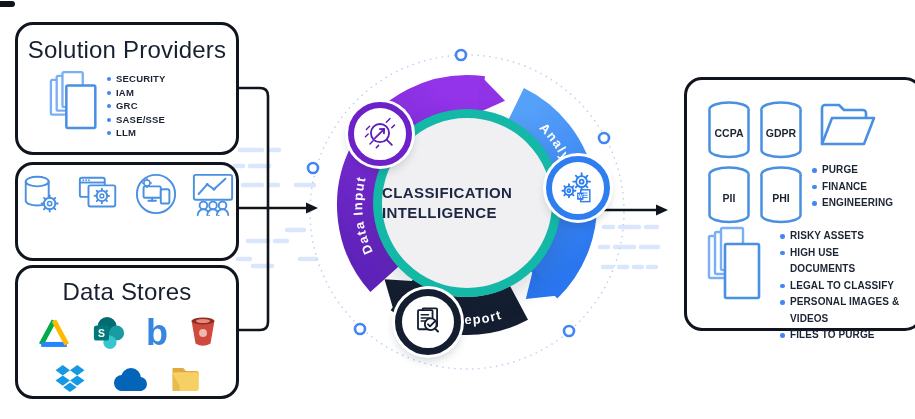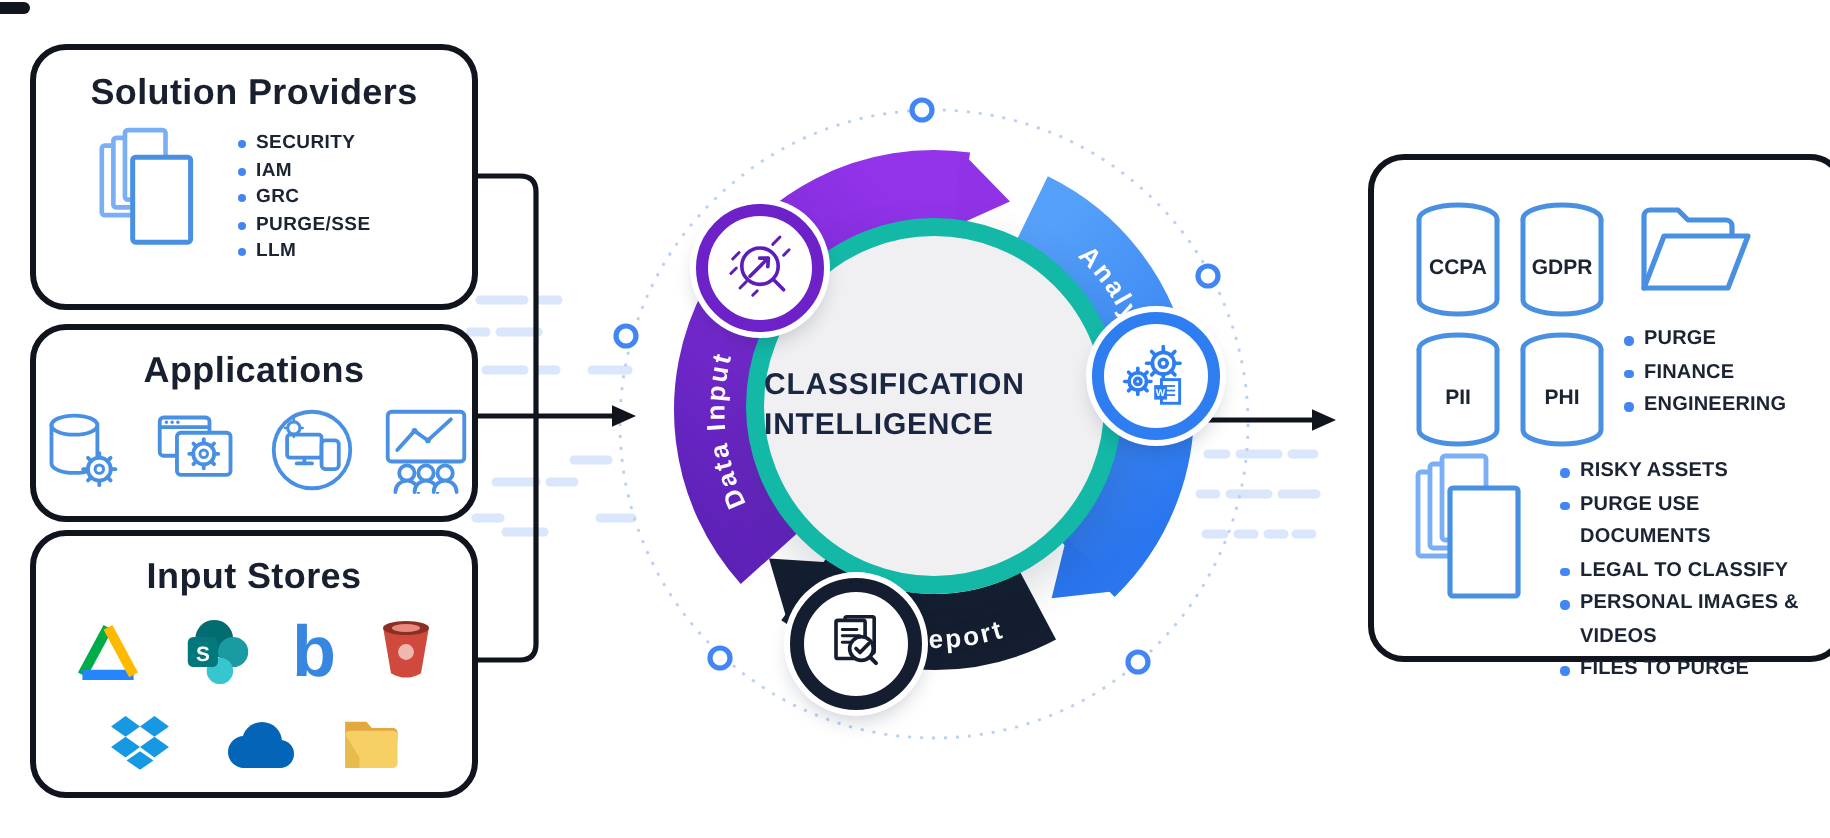--- a/index.html
+++ b/index.html
@@ -1,25 +1,25 @@
 <!DOCTYPE html>
 <html><head>
 <meta charset="utf-8">
 <style>
   html,body{margin:0;padding:0;background:#fff;}
   .canvas{position:relative;width:915px;height:419px;background:#fff;overflow:hidden;
           font-family:"Liberation Sans",sans-serif;color:#1b2742;}
   .overlay{position:absolute;left:0;top:0;width:915px;height:419px;z-index:1;}
   
   .box{position:absolute;background:#fff;border:3px solid #10141c;border-radius:18px;z-index:2;}
-  .box-title{text-align:center;font-size:18px;font-weight:700;color:#18202f;letter-spacing:.2px;}
+  .box-title{text-align:center;font-size:24px;font-weight:400;color:#18202f;letter-spacing:.2px;}
   
   .sp{left:15px;top:22px;width:218px;height:127px;}
   .sp .box-title{margin-top:11px;}
-  .sp-row{display:flex;align-items:flex-start;gap:14px;margin:6px 0 0 30px;}
+  .sp-row{display:flex;align-items:flex-start;gap:2px;margin:6px 0 0 30px;}
   .blist{list-style:none;margin:2px 0 0 0;padding:0;}
   .blist li{position:relative;padding-left:10px;font-size:9.5px;font-weight:700;line-height:13.5px;color:#1b2433;letter-spacing:.2px;}
   .blist li::before{content:"";position:absolute;left:1px;top:5px;width:4px;height:4px;border-radius:50%;background:#4285f4;}
   
   .ap{left:15px;top:162px;width:218px;height:93px;}
   .ap .box-title{margin-top:10px;}
   .ap-row{display:flex;justify-content:center;align-items:center;gap:13px;margin-top:6px;}
   
   .ds{left:15px;top:265px;width:218px;height:128px;}
   .ds .box-title{margin-top:10px;}
@@ -218,28 +218,27 @@
           <rect x="3" y="10" width="21" height="36" rx="1.5"></rect>
           <rect x="9" y="6" width="21" height="36" rx="1.5"></rect>
           <rect x="15" y="2" width="21" height="36" rx="1.5"></rect>
         </g>
         <rect x="19" y="16" width="30" height="44" rx="1.5" fill="#fff" stroke="#4a90e2" stroke-width="2.6"></rect>
       </svg>
       <ul class="blist">
         <li>SECURITY</li>
         <li>IAM</li>
         <li>GRC</li>
-        <li>PURGE/SSE</li>
+        <li>SASE/SSE</li>
         <li>LLM</li>
       </ul>
     </div>
   </div>
 
   <div class="box ap">
-    <div class="box-title">Applications</div>
     <div class="ap-row">
       <svg width="44" height="44" viewBox="0 0 46 46">
         <g stroke="#4a90e2" stroke-width="2" fill="none" stroke-linecap="round">
           <ellipse cx="18" cy="10" rx="12" ry="5"></ellipse>
           <path d="M6 10 V30 A12 5 0 0 0 30 30 V10"></path>
         </g>
         <circle cx="31" cy="33" r="6" fill="#fff" stroke="#4a90e2" stroke-width="2"></circle>
         <circle cx="31" cy="33" r="2.2" fill="none" stroke="#4a90e2" stroke-width="1.6"></circle>
         <g stroke="#4a90e2" stroke-width="2" stroke-linecap="round">
           <line x1="31" y1="27" x2="31" y2="24.6"></line>
@@ -301,21 +300,21 @@
             <circle cx="33" cy="36" r="4"></circle>
           <path d="M7 46 a6 6 0 0 1 12 0"></path>
             <path d="M17 46 a6 6 0 0 1 12 0"></path>
             <path d="M27 46 a6 6 0 0 1 12 0"></path>
         </g>
       </svg>
     </div>
   </div>
 
   <div class="box ds">
-    <div class="box-title">Input Stores</div>
+    <div class="box-title">Data Stores</div>
     <div class="ds-row">
       <svg width="36" height="32" viewBox="0 0 72 70">
         <g stroke-width="11" fill="none" stroke-linejoin="miter">
           <line x1="36" y1="8" x2="8" y2="60" stroke="#00ac47"></line>
           <line x1="8" y1="60" x2="64" y2="60" stroke="#2684fc"></line>
           <line x1="64" y1="60" x2="36" y2="8" stroke="#ffba00"></line>
         </g>
       </svg>
       <svg width="34" height="34" viewBox="0 0 36 36">
         <circle cx="16" cy="11" r="10" fill="#036c70"></circle>
@@ -397,20 +396,20 @@
       <g fill="#fff" stroke="#7aaef5" stroke-width="2.4">
         <rect x="3" y="10" width="22" height="42" rx="1.5"></rect>
         <rect x="9" y="6" width="22" height="42" rx="1.5"></rect>
         <rect x="15" y="2" width="22" height="42" rx="1.5"></rect>
       </g>
       <rect x="19" y="18" width="34" height="54" rx="1.5" fill="#fff" stroke="#4a90e2" stroke-width="2.6"></rect>
     </svg>
 
     <ul class="rlist findings out-abs" style="left:92px;top:148px;">
       <li>RISKY ASSETS</li>
-      <li>PURGE USE DOCUMENTS</li>
+      <li>HIGH USE DOCUMENTS</li>
       <li>LEGAL TO CLASSIFY</li>
       <li>PERSONAL IMAGES &amp; VIDEOS</li>
       <li>FILES TO PURGE</li>
     </ul>
   </div>
 
 </div>
 
 </body></html>

